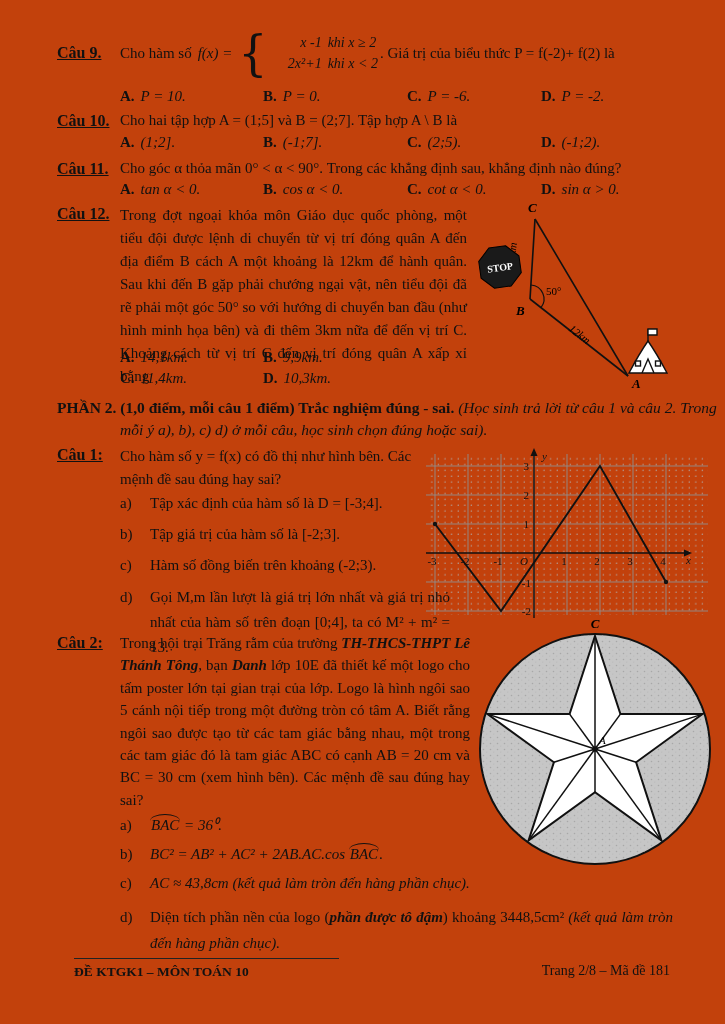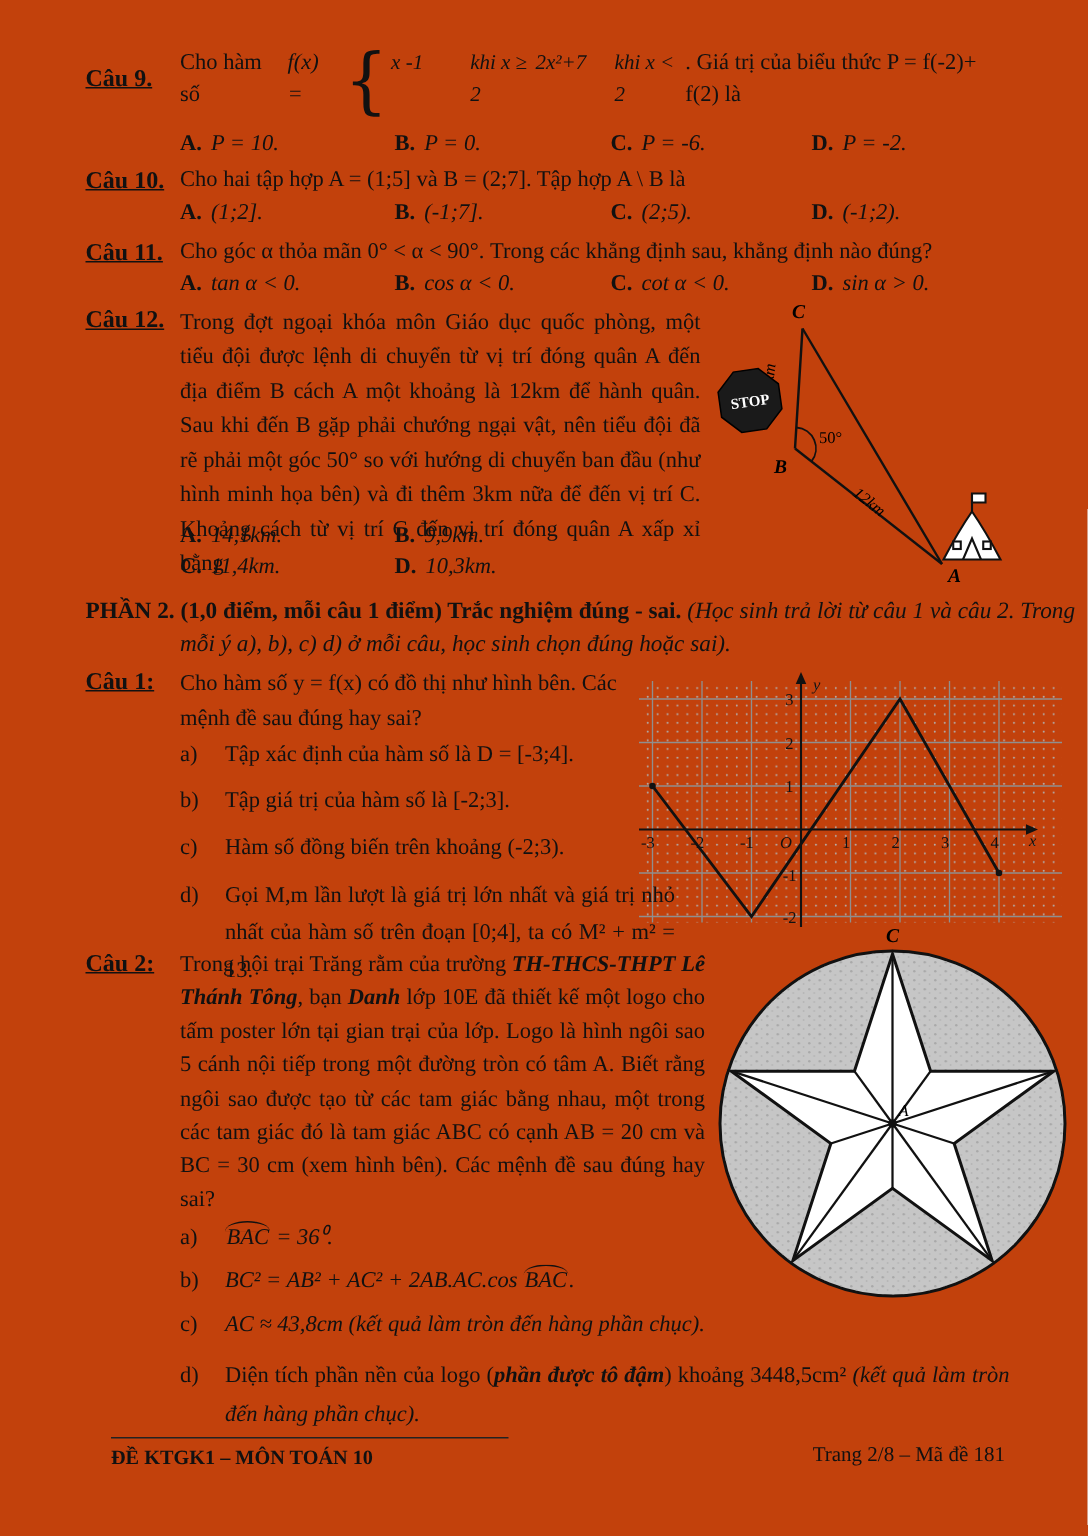--- a/index.html
+++ b/index.html
@@ -7,21 +7,21 @@
         font-family:"Liberation Serif", serif;color:#111;overflow:hidden;}
   .abs{position:absolute;}
   .qlabel{font-weight:bold;text-decoration:underline;white-space:nowrap;}
   .qrow{display:flex;align-items:center;}
   .qrow .qlabel{width:63px;flex:none;align-self:center;}
   .qtext{font-size:15px;line-height:21px;}
   .math{font-style:italic;}
   
   .cases{display:inline-flex;align-items:center;margin:0 2px;}
   .brace{font-family:"DejaVu Serif",serif;font-size:46px;font-weight:300;line-height:46px;transform:scaleY(1.05);}
-  .case-rows{display:flex;flex-direction:row;margin-left:2px;}
+  .case-rows{display:flex;flex-direction:column;margin-left:2px;text-align:right;}
   .case-row{display:flex;font-size:14px;line-height:21px;font-style:italic;}
   .case-row .expr{width:52px;}
   .case-row .cond{margin-left:6px;}
   
   .opts{display:grid;grid-template-columns:143px 144px 134px 1fr;font-size:15px;}
   .opts2{display:grid;grid-template-columns:143px 200px;font-size:15px;row-gap:4px;width:345px;}
   .opt .ol{font-weight:bold;margin-right:6px;}
   .opt .ot{font-style:italic;text-align:right;}
   .para{font-size:15px;line-height:23px;text-align:justify;}
   .part2{font-size:15.5px;line-height:22px;padding-left:63px;text-indent:-63px;}
@@ -52,21 +52,21 @@
       <span>Cho hàm số</span>
       <span class="math" style="margin:0 4px 0 6px;">f(x) =</span>
       <span class="cases">
         <span class="brace">{</span>
         <span class="case-rows">
           <span class="case-row">
             <span class="expr">x -1</span>
             <span class="cond">khi x ≥ 2</span>
           </span>
           <span class="case-row">
-            <span class="expr">2x²+7</span>
+            <span class="expr">2x²+1</span>
             <span class="cond">khi x &lt; 2</span>
           </span>
         </span>
       </span>
       <span>. Giá trị của biểu thức P = f(-2)+ f(2) là</span>
     </span>
   </div>
   <div class="abs opts" style="top:88px;left:120px;width:552px;">
     <span class="opt"><span class="ol">A.</span><span class="ot">P = 10.</span></span>
     <span class="opt"><span class="ol">B.</span><span class="ot">P = 0.</span></span>

